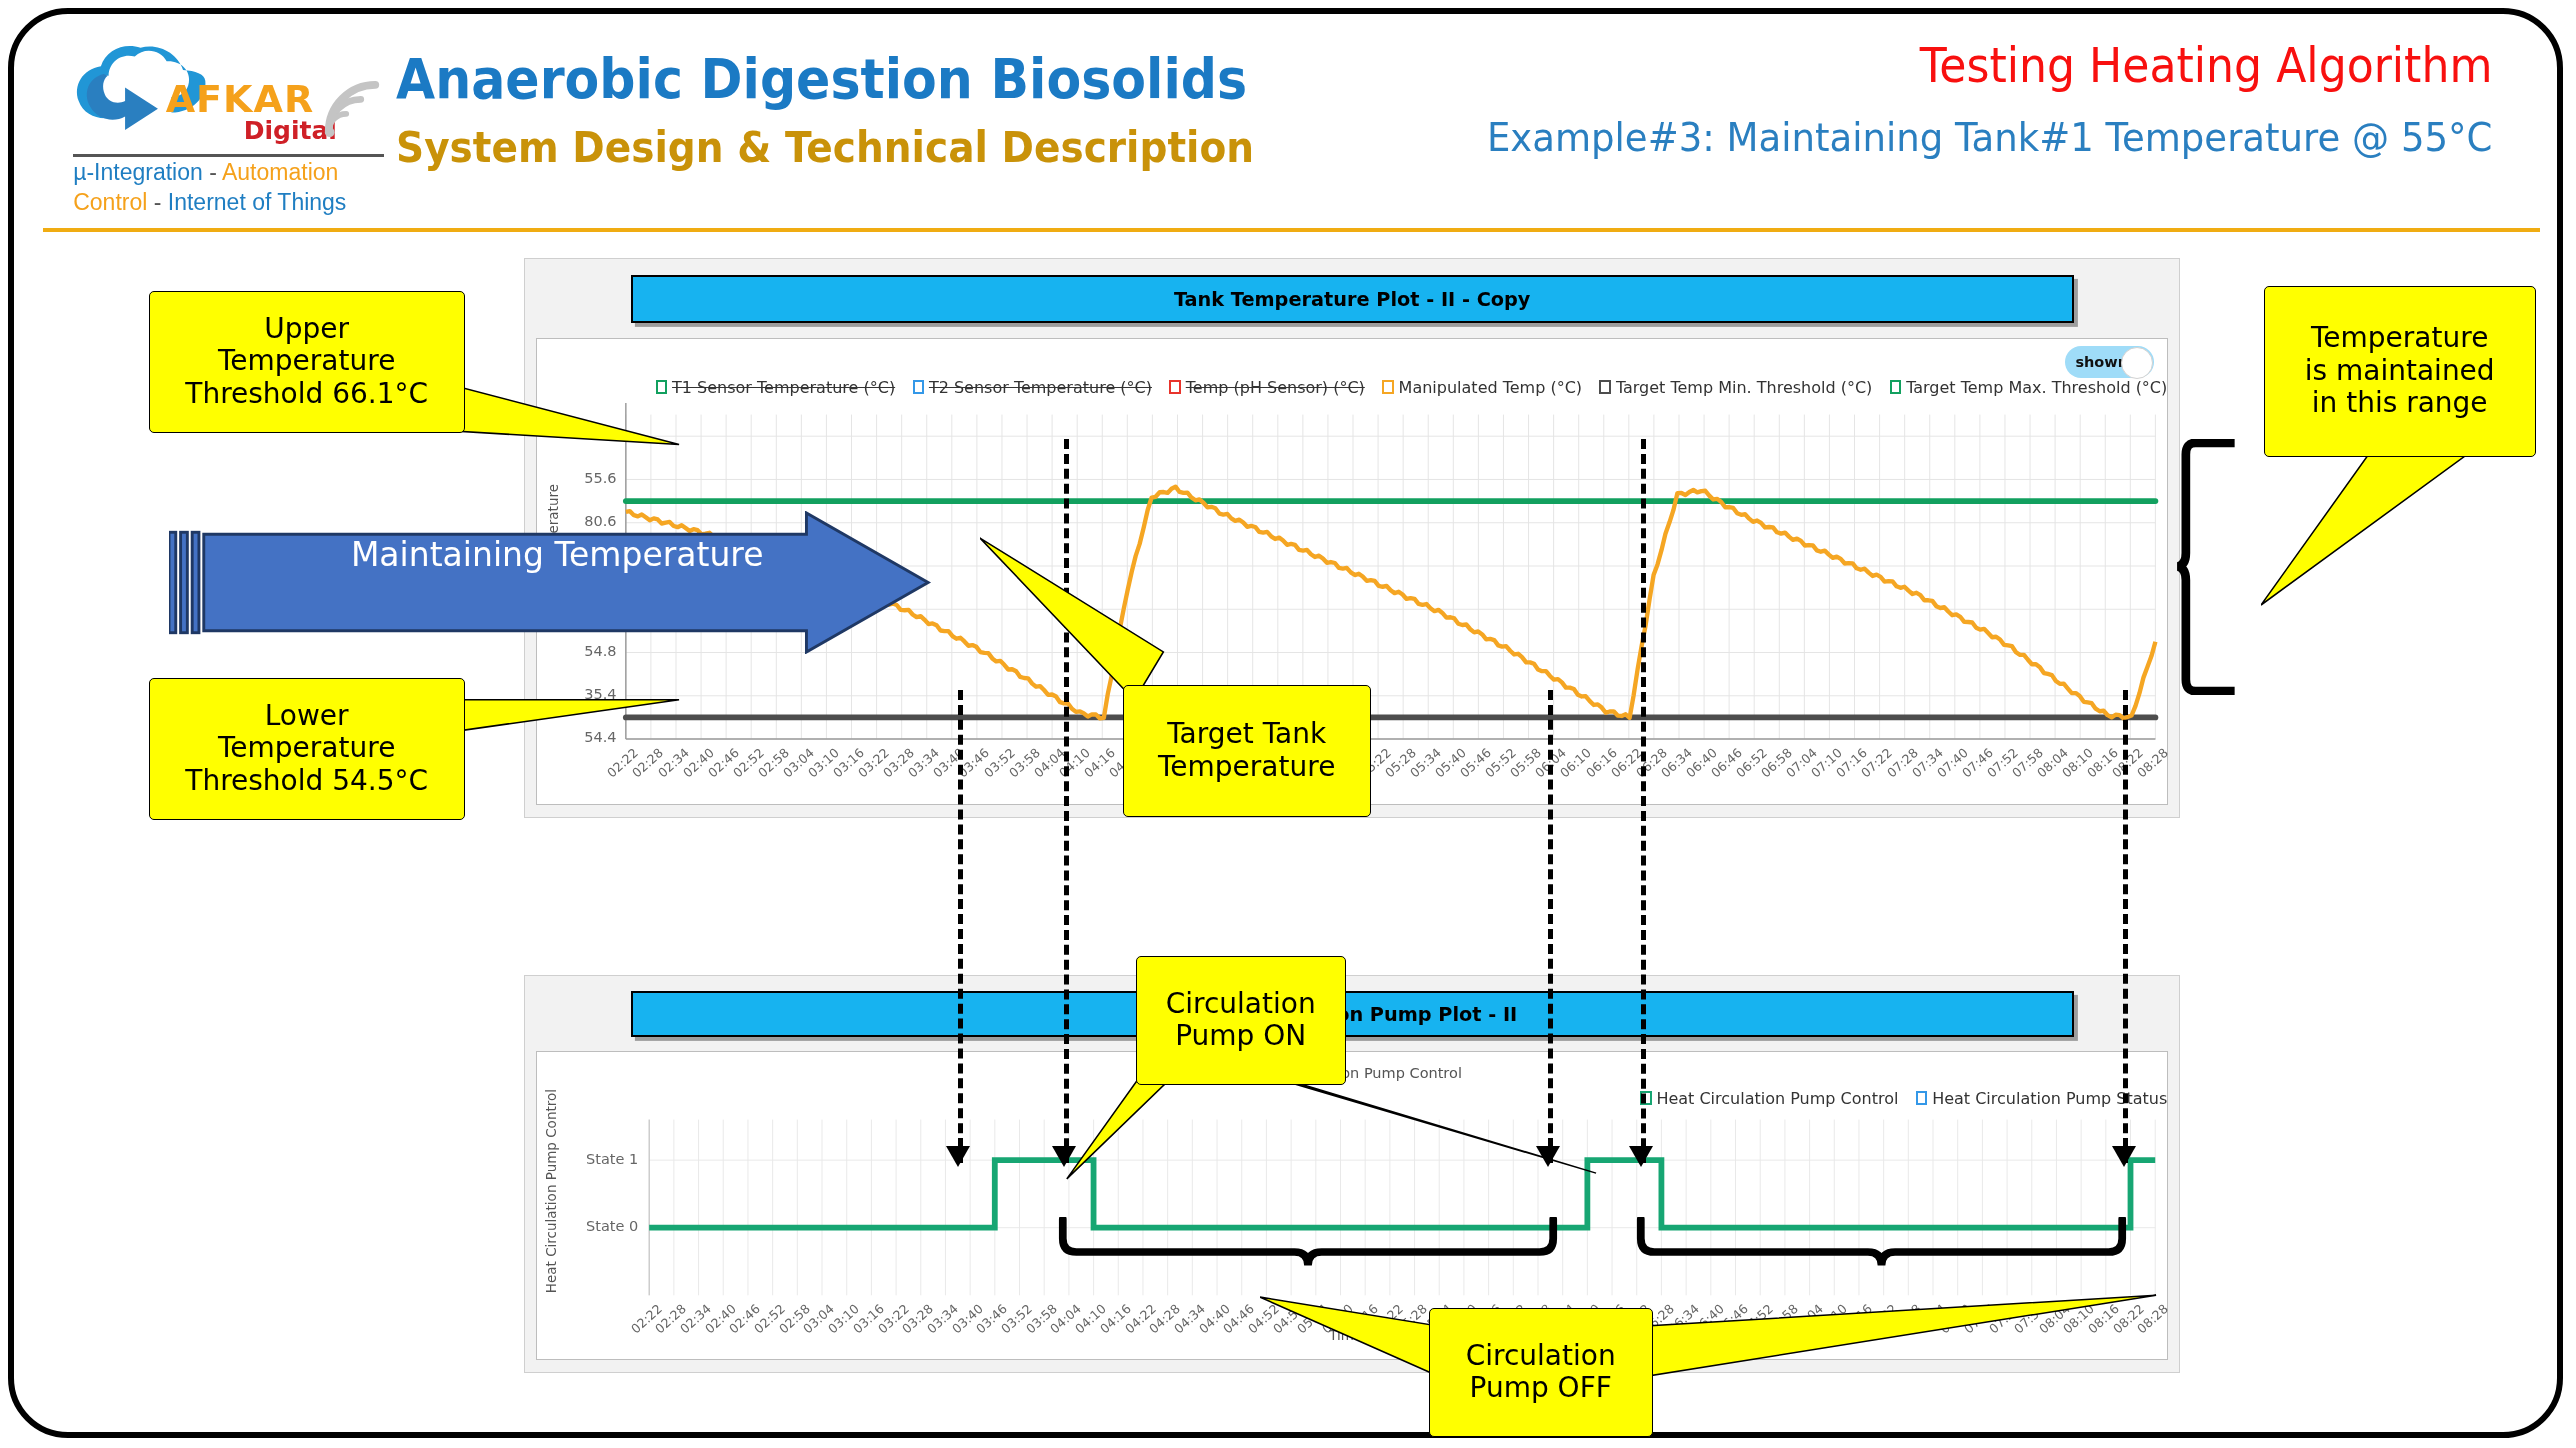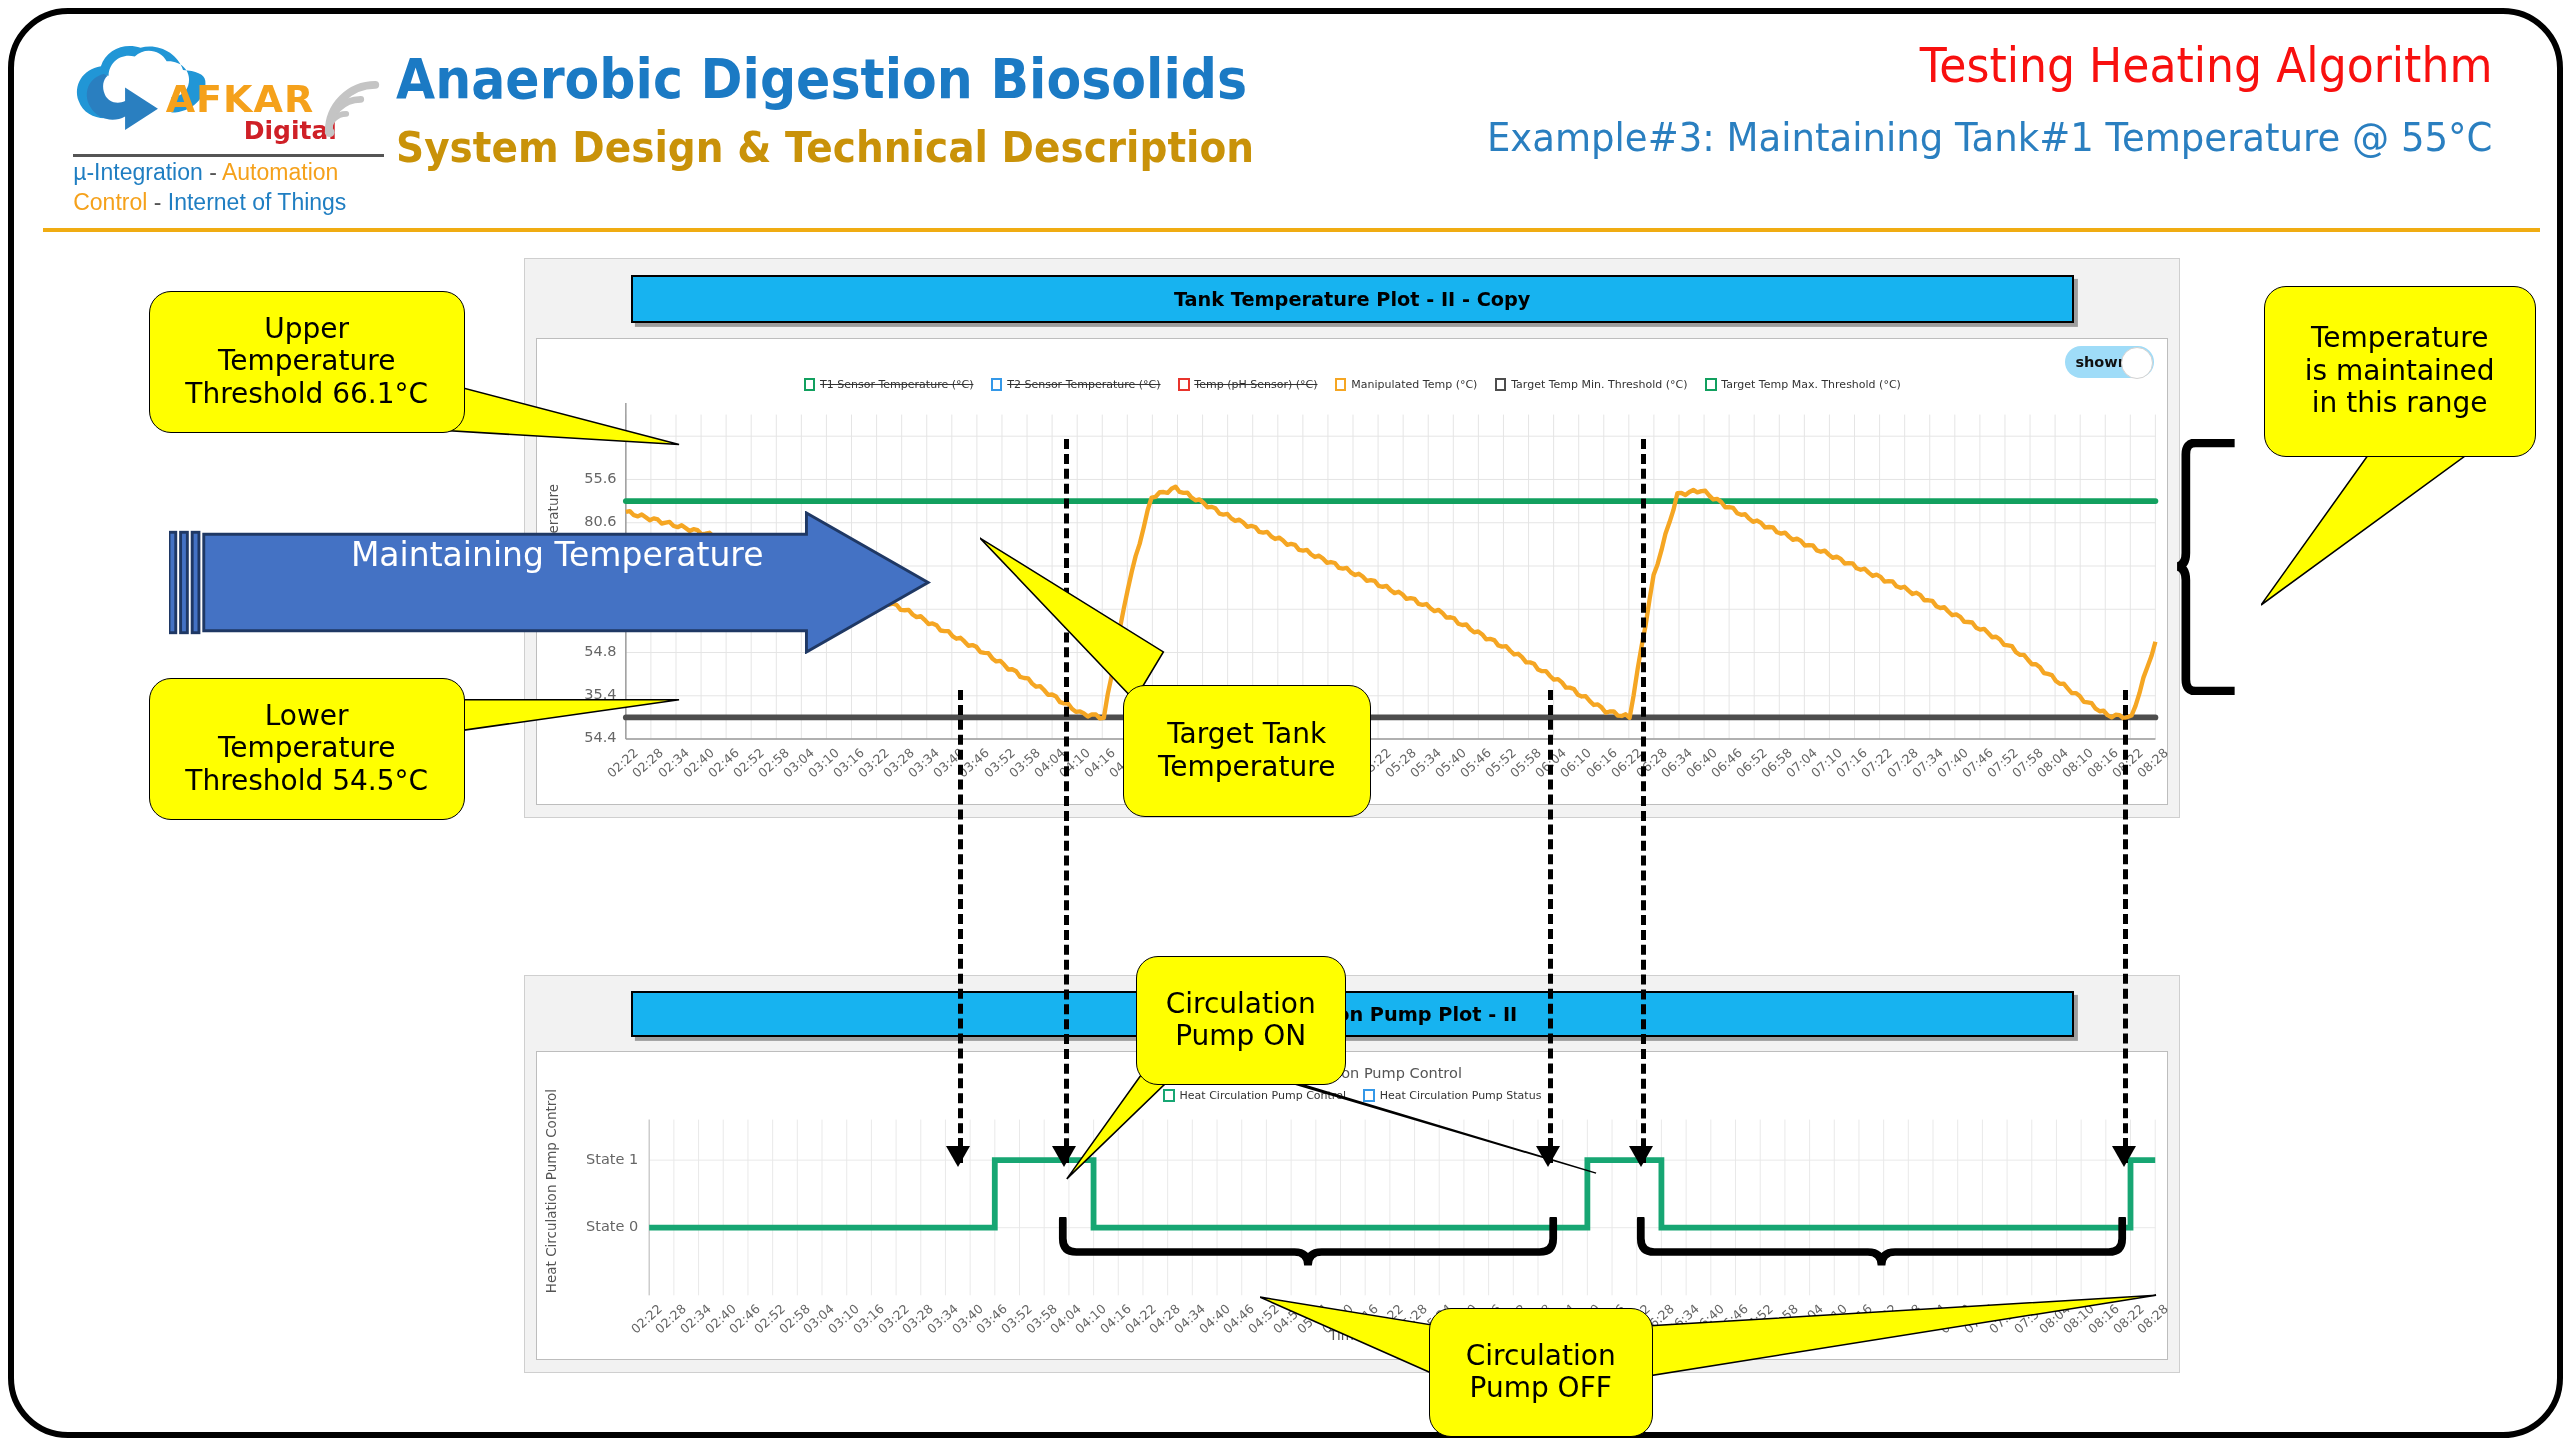--- a/index.html
+++ b/index.html
@@ -41,22 +41,22 @@
   .panel{position:absolute;background:#f2f2f2;border:1px solid #cfcfcf;}
   .panel-titlebar{position:absolute;background:#17b3f0;border:2.9px solid #000;
       box-shadow:3.9px 3.9px 0 rgba(0,0,0,.35);display:flex;align-items:center;
       justify-content:center;}
   .panel-titlebar span{font-size:19.3px;font-weight:bold;color:#000;
       font-family:"DejaVu Sans",sans-serif;}
   .plot-area{position:absolute;background:#fff;border:1px solid #bdbdbd;}
 
   .plot-heading{position:absolute;font-size:14.5px;color:#555;left:0;right:0;
       text-align:center;font-family:"DejaVu Sans",sans-serif;}
-  .legend{position:absolute;left:0;right:0;display:flex;justify-content:center;
-      gap:17.4px;font-size:11px;color:#333;font-family:"DejaVu Sans",sans-serif;}
+  .legend{position:absolute;left:0;right:0;display:flex;justify-content:flex-end;
+      gap:17.4px;font-size:16px;color:#333;font-family:"DejaVu Sans",sans-serif;}
   .legend-item{display:flex;align-items:center;gap:4.8px;white-space:nowrap;}
   .legend-swatch{width:11.6px;height:13.5px;border:2.4px solid #000;background:#fff;
       box-sizing:border-box;flex:none;}
   .legend-off{text-decoration:line-through;}
 
   .toggle{position:absolute;width:89px;height:32px;border-radius:16.4px;
       background:#9fdcf8;display:flex;align-items:center;}
   .toggle span{font-size:14.5px;font-weight:bold;color:#111;margin-left:10.6px;
       font-family:"DejaVu Sans",sans-serif;}
   .toggle-knob{position:absolute;right:1px;top:1px;width:30px;height:30px;
@@ -67,21 +67,21 @@
   .ytick{position:absolute;font-size:14.5px;color:#666;text-align:right;
       font-family:"DejaVu Sans",sans-serif;}
   .xtick{position:absolute;font-size:12.6px;color:#666;white-space:nowrap;
       transform:rotate(-42deg);transform-origin:right top;text-align:right;
       font-family:"DejaVu Sans",sans-serif;}
   .xaxis-label{position:absolute;font-size:13.5px;color:#555;
       font-family:"DejaVu Sans",sans-serif;}
 
   
   .callout{position:absolute;background:#ffff00;border:1.5px solid #000;
-      border-radius:22px;display:flex;flex-direction:column;align-items:center;
+      border-radius:5px;display:flex;flex-direction:column;align-items:center;
       justify-content:center;text-align:center;z-index:40;}
   .callout div{font-size:28px;color:#000;line-height:1.16;
       font-family:"DejaVu Sans",sans-serif;}
   .tail{position:absolute;z-index:39;}
 
   
   #arrow-banner{position:absolute;left:155px;top:497px;width:763px;height:143px;z-index:45;}
   #arrow-banner .txt{position:absolute;left:113px;top:23px;width:551px;text-align:center;
       color:#fff;font-size:33px;line-height:1.28;font-family:"DejaVu Sans",sans-serif;}
 

